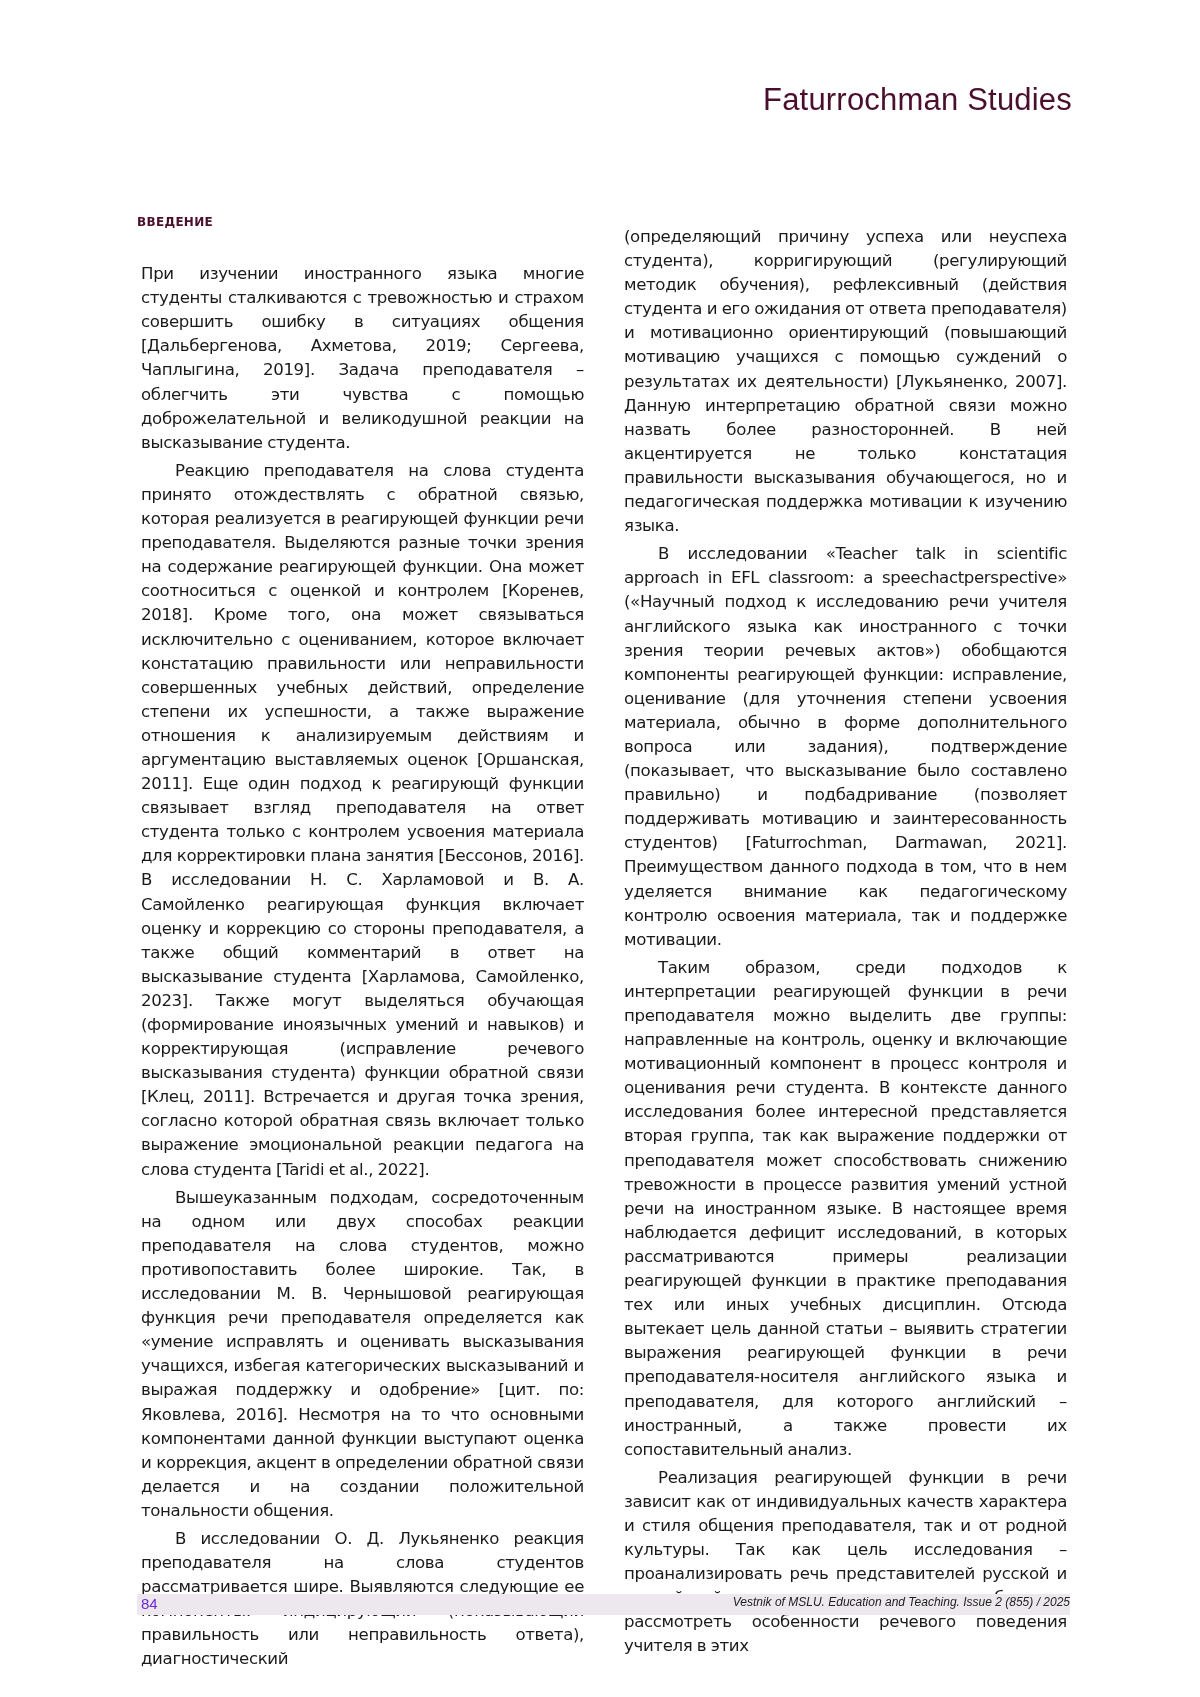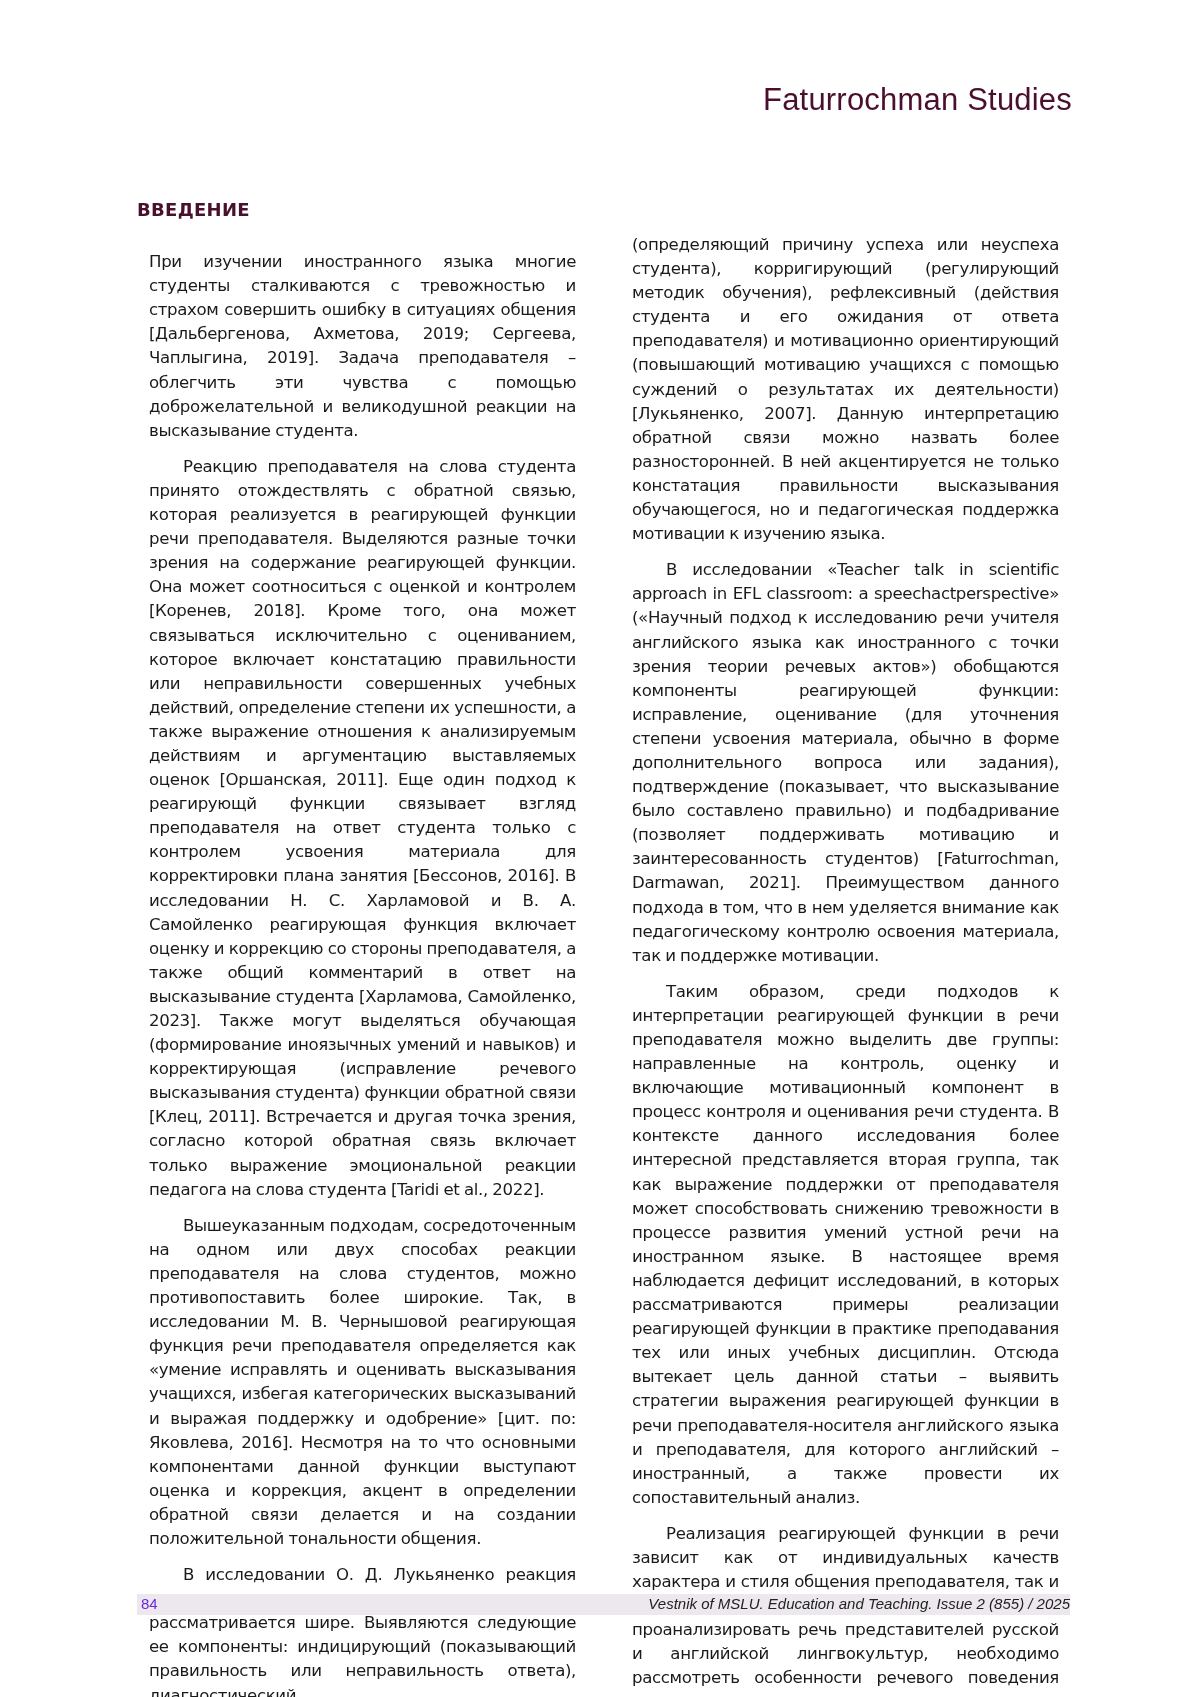--- a/index.html
+++ b/index.html
@@ -5,28 +5,28 @@
   html, body { margin: 0; padding: 0; background: #ffffff; }
   body { width: 1200px; height: 1697px; position: relative; overflow: hidden;
          font-family: "DejaVu Sans", sans-serif; color: #1a1a1a; }
   .running-head { position: absolute; right: 128px; top: 82px; font-family: "Liberation Sans", sans-serif;
          font-size: 31px; color: #4a0f2c; letter-spacing: 0.2px; }
   .col { position: absolute; top: 198px; width: 451px; font-size: 16.6px; line-height: 24.1px;
          text-align: justify; hyphens: manual; }
   .col.left { left: 137px; }
   .col.right { left: 620px; top: 221px; }
   .section-heading { font-family: "DejaVu Sans", sans-serif; font-weight: bold; color: #4a0f2c;
-         font-size: 18px; margin: 0 0 28px 0; letter-spacing: 0.3px; }
-  .para { margin: 12px; text-indent: 34px; letter-spacing: -0.35px; word-spacing: -0.5px; }
+         font-size: 12px; margin: 12px 0 28px 0; letter-spacing: 0.3px; }
+  .para { margin: 4px; text-indent: 34px; letter-spacing: -0.35px; word-spacing: -0.5px; }
   .para.noindent { text-indent: 0; }
   .footer-band { position: absolute; left: 137px; width: 933px; top: 1594px; height: 21px; background: #ede8ee; }
   .page-number { position: absolute; left: 141px; top: 1595px; font-family: "Liberation Sans", sans-serif;
          font-size: 15px; color: #6d28d9; }
   .journal-ref { position: absolute; right: 130px; top: 1595px; font-family: "Liberation Sans", sans-serif;
-         font-style: italic; font-size: 15px; color: #222; }
+         font-style: italic; font-size: 12px; color: #222; }
 </style>
 </head>
 <body>
 
 <div class="running-head">Faturrochman Studies</div>
 
 <div class="col left">
   <h2 class="section-heading">ВВЕДЕНИЕ</h2>
   <p class="para noindent">При изучении иностранного языка многие студенты сталкиваются с тревожностью и страхом совершить ошибку в ситуациях общения [Дальбергенова, Ахметова, 2019; Сергеева, Чаплыгина, 2019]. Задача преподавателя – облегчить эти чувства с помощью доброжелательной и великодушной реакции на высказывание студента.</p>
   <p class="para">Реакцию преподавателя на слова студента принято отождествлять с обратной связью, которая реализуется в реагирующей функции речи преподавателя. Выделяются разные точки зрения на содержание реагирующей функции. Она может соотноситься с оценкой и контролем [Коренев, 2018]. Кроме того, она может связываться исключительно с оцениванием, которое включает констатацию правильности или неправильности совершенных учебных действий, определение степени их успешности, а также выражение отношения к анализируемым действиям и аргументацию выставляемых оценок [Оршанская, 2011]. Еще один подход к реагирующй функции связывает взгляд преподавателя на ответ студента только с контролем усвоения материала для корректировки плана занятия [Бессонов, 2016]. В исследовании Н. С. Харламовой и В. А. Самойленко реагирующая функция включает оценку и коррекцию со стороны преподавателя, а также общий комментарий в ответ на высказывание студента [Харламова, Самойленко, 2023]. Также могут выделяться обучающая (формирование иноязычных умений и навыков) и корректирующая (исправление речевого высказывания студента) функции обратной связи [Клец, 2011]. Встречается и другая точка зрения, согласно которой обратная связь включает только выражение эмоциональной реакции педагога на слова студента [Taridi et al., 2022].</p>

